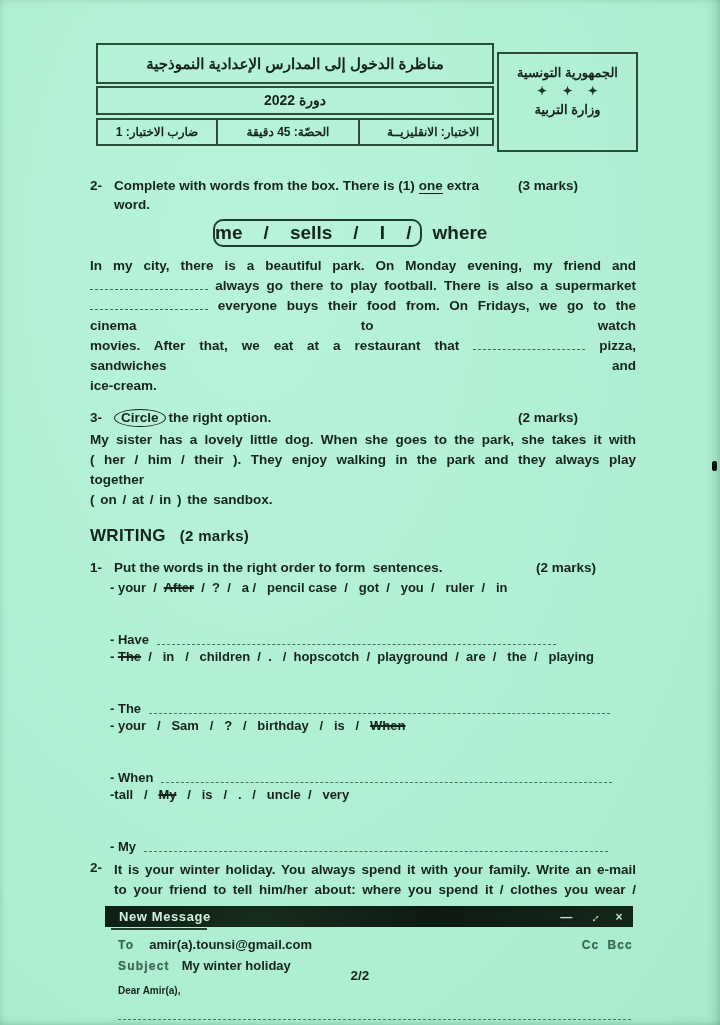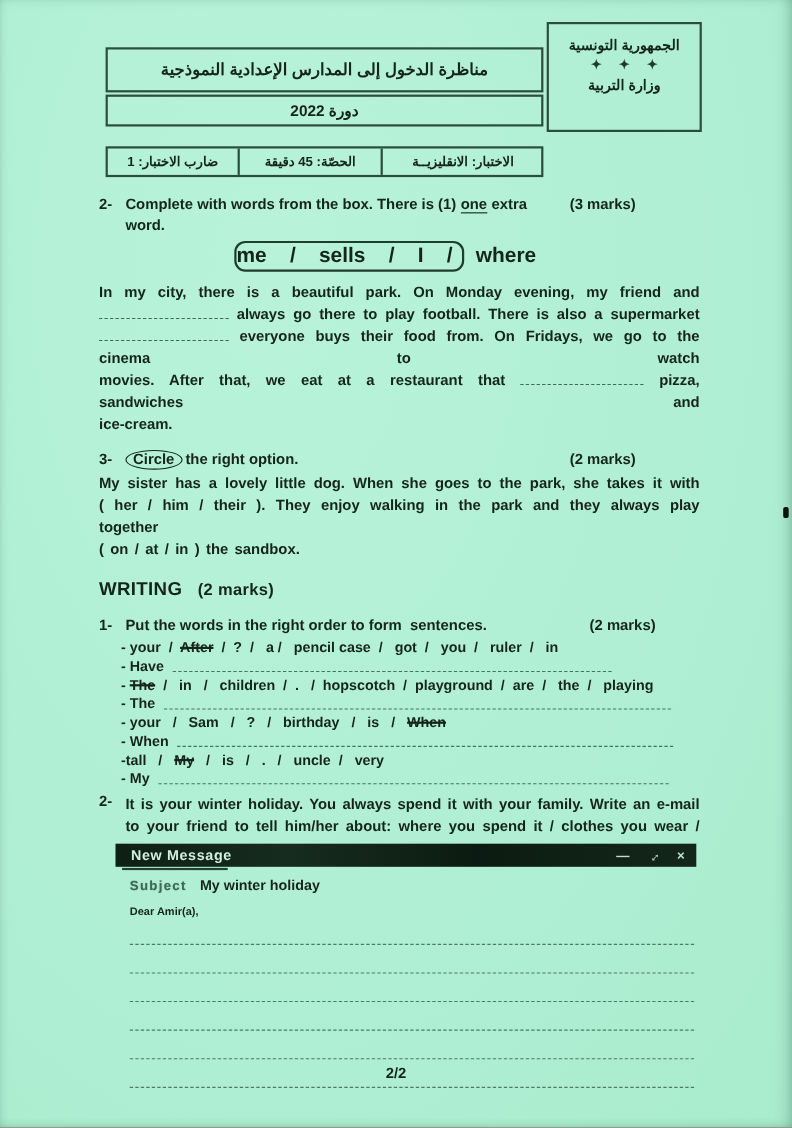--- a/index.html
+++ b/index.html
@@ -8,34 +8,34 @@
     font-family:"Liberation Sans",sans-serif;color:#15251b;
     background:radial-gradient(ellipse at 35% 25%, #b8f3d9 0%, #b0efd3 55%, #a9ebcd 100%);
   }
   .page::after{
     content:"";position:absolute;inset:0;pointer-events:none;
     box-shadow:inset -7px 0 16px -9px rgba(15,55,35,.45), inset 5px 0 12px -9px rgba(15,55,35,.30),
                inset 0 -5px 12px -9px rgba(15,55,35,.25);
   }
   
   .ministry-box{
-    position:absolute;left:497px;top:20px;width:141px;height:100px;box-sizing:border-box;
+    position:absolute;left:497px;top:52px;width:141px;height:100px;box-sizing:border-box;
     border:2px solid #2a4e3a;text-align:center;padding-top:11px;
   }
   .ar{font-size:13px;font-weight:700;}
   .stars{font-size:12px;font-weight:700;letter-spacing:6px;margin:4px 0 4px 6px;color:#1d3a2b;}
   .exam-table{position:absolute;left:96px;top:43px;width:398px;}
   .hrow{border:2px solid #2a4e3a;box-sizing:border-box;text-align:center;font-weight:700;}
   .hrow.title{height:41px;line-height:37px;font-size:15px;}
   .hrow.session{height:29px;line-height:25px;margin-top:2px;font-size:14px;}
-  .hrow.details{height:28px;margin-top:18px;display:flex;}
+  .hrow.details{height:28px;margin-top:3px;display:flex;}
   .hcell{line-height:24px;font-size:12px;box-sizing:border-box;flex:none;}
   .hcell + .hcell{border-right:2px solid #2a4e3a;}
   .hcell.c1{width:118px;}
-  .hcell.c2{width:130px;}
+  .hcell.c2{width:142px;}
   .hcell.c3{width:148px;}
   .hrow.details{flex-direction:row;}
   .hcell.c2,.hcell.c3{border-left:2px solid #2a4e3a;border-right:none;}
   
   .content{position:absolute;left:90px;top:176px;width:546px;}
   .ex-heading{display:flex;align-items:baseline;font-weight:700;font-size:13.5px;line-height:19px;}
   .num{width:24px;flex:none;font-weight:700;}
   .marks{margin-left:auto;font-weight:700;white-space:nowrap;}
   .mr58{margin-right:58px;}
   .mr40{margin-right:40px;}
@@ -50,21 +50,21 @@
   .blank{display:inline-block;height:12px;border-bottom:1.7px dashed #3f6b52;}
   .w118{width:118px;}.w112{width:112px;}
   .ex3-heading{margin-top:12px;margin-bottom:3px;}
   .oval{display:inline-block;border:1.7px solid #15251b;border-radius:50%;padding:0 6px 1px;margin-right:3px;line-height:15px;}
   .opt{font-weight:700;}
   .writing-title{margin-top:15px;font-size:17px;font-weight:700;line-height:22px;letter-spacing:.3px;}
   .writing-title .wmarks{margin-left:14px;font-size:15px;font-weight:700;}
   .task-heading{margin-top:11px;}
   .ex1{margin-top:2px;padding-left:20px;font-size:13px;font-weight:600;}
   .wline{line-height:17px;white-space:pre-wrap;}
-  .aline{display:flex;align-items:flex-end;height:17px;line-height:17px;}
+  .aline{display:flex;align-items:flex-end;height:17px;line-height:17px;margin-top:35px;}
   .aline .starter{white-space:pre;}
   .strike{text-decoration:line-through;text-decoration-thickness:1.5px;}
   .dotline{flex:1;border-bottom:1.6px dashed #44755c;margin-left:8px;margin-bottom:3px;}
   .task2{margin-top:5px;display:flex;}
   .t2text{flex:1;}
   .t2text .jline{font-weight:700;line-height:20px;}
   .t2last{display:flex;font-weight:700;font-size:13.5px;line-height:20px;}
   
   .email{margin:6px 0 0 15px;width:528px;}
   .email-titlebar{
@@ -180,20 +180,28 @@
     <div class="email">
       <div class="email-titlebar">
         <span>New Message</span>
         <span class="tb-icons">
           <span class="tb-icon">—</span>
           <span class="tb-icon resize">↔</span>
           <span class="tb-icon">×</span>
         </span>
       </div>
       <div class="bar-artifact"></div>
+      <div class="email-row">
+        <span class="efield">To</span>
+        <span class="evalue">amir(a).tounsi@gmail.com</span>
+        <span class="ccbcc">
+            <span>Cc</span>
+            <span>Bcc</span>
+          </span>
+      </div>
       <div class="email-row" style="margin-top:6px;">
         <span class="efield">Subject</span>
         <span class="evalue" style="margin-left:12px;">My winter holiday</span>
       </div>
       <div class="email-body">
         <div class="greeting">Dear Amir(a),</div>
         <div class="writing-line first"></div>
         <div class="writing-line"></div>
         <div class="writing-line"></div>
         <div class="writing-line"></div>

